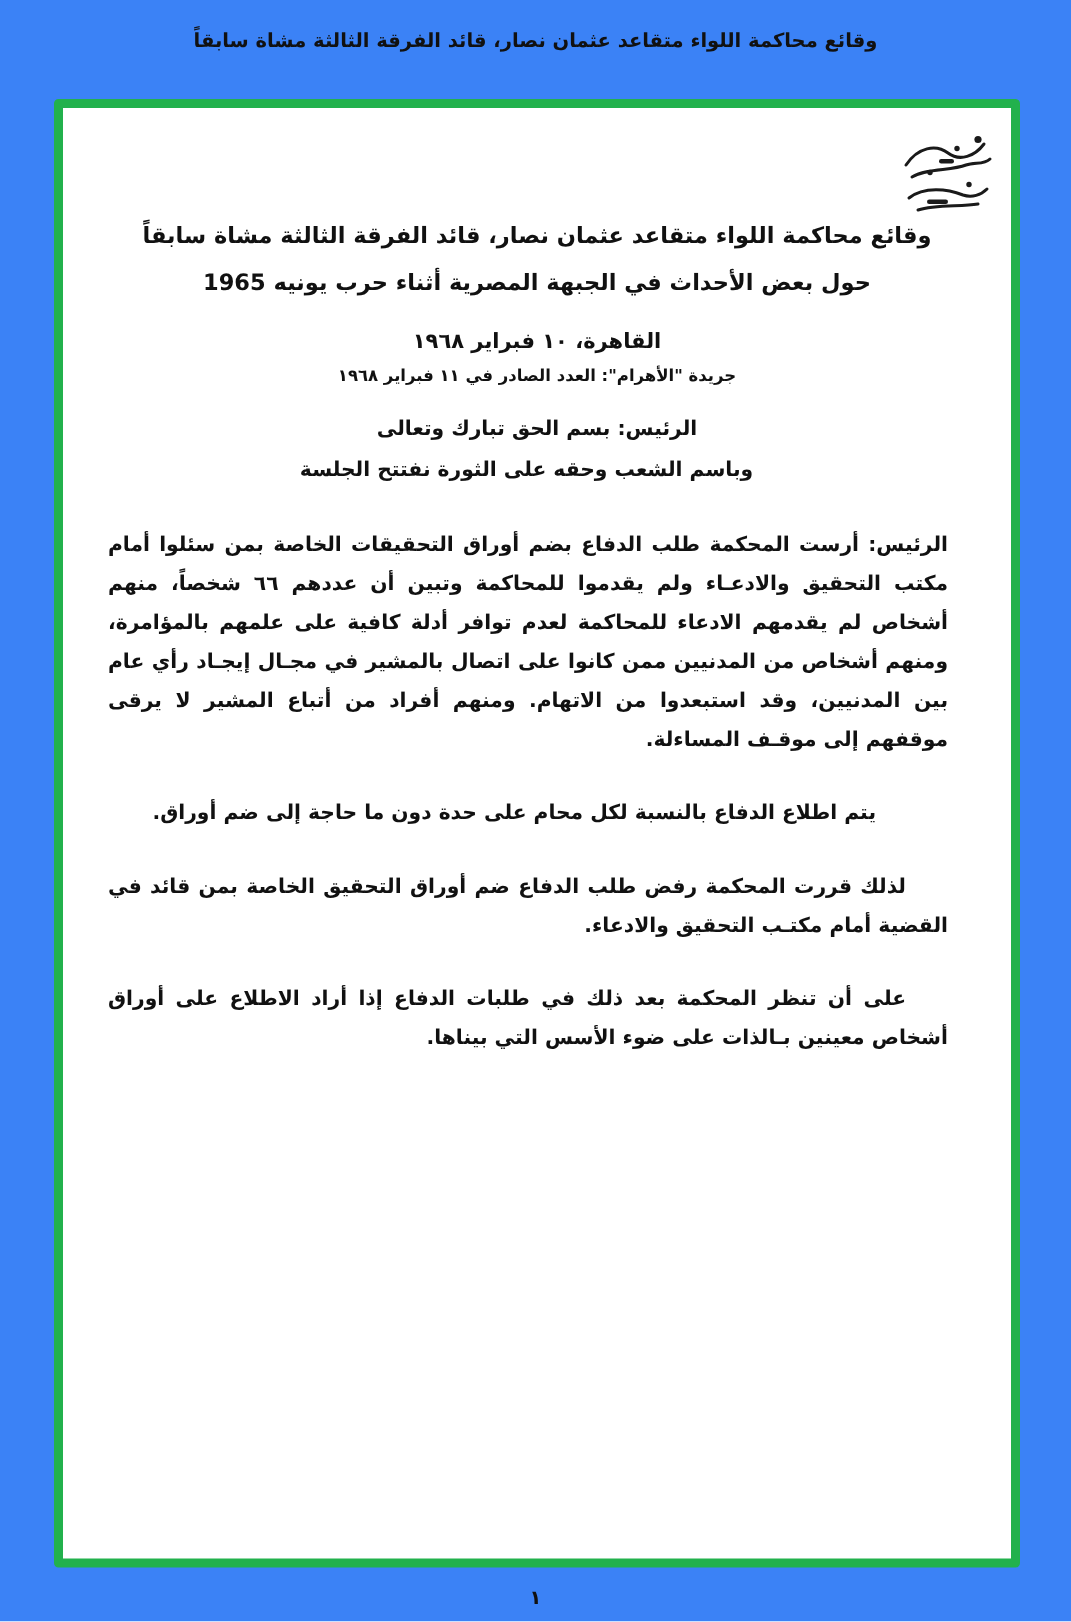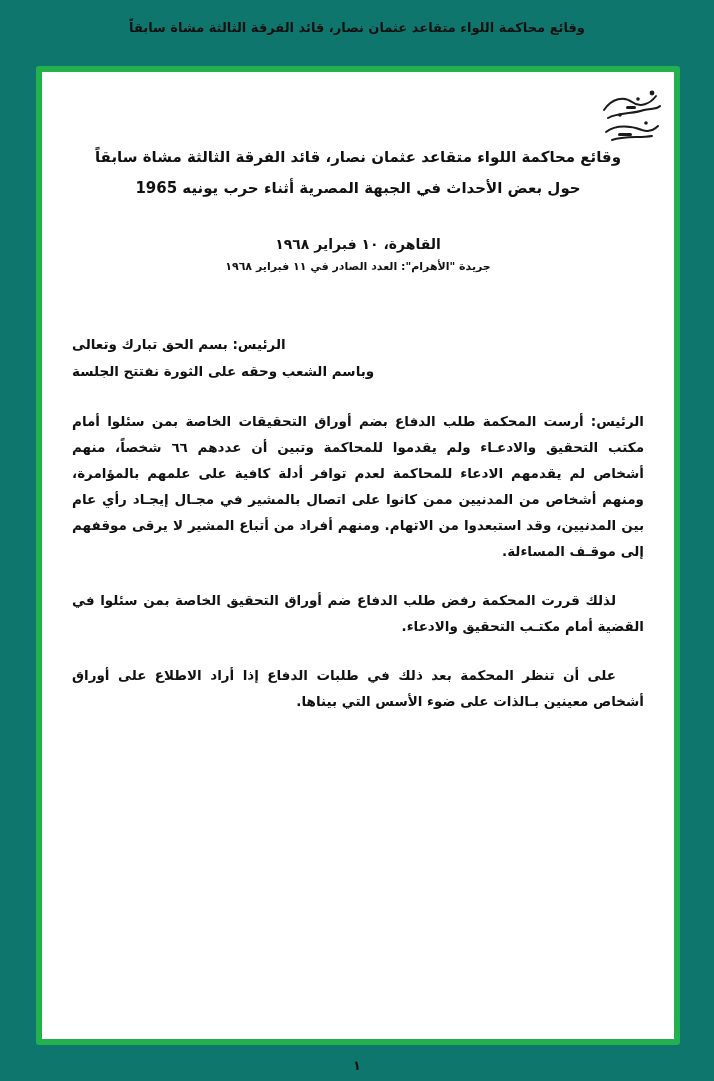--- a/index.html
+++ b/index.html
@@ -4,21 +4,21 @@
 <style>
   html, body {
     margin: 0;
     padding: 0;
     background: #ffffff;
   }
   .page {
     position: relative;
     width: 714px;
     height: 1081px;
-    background: #0f766e;
+    background: #3b82f6;
     font-family: "DejaVu Sans", sans-serif;
     color: #111111;
     overflow: hidden;
   }
   .top-header {
     position: absolute;
     top: 20px;
     left: 0;
     right: 0;
     text-align: center;
@@ -49,41 +49,41 @@
   .title-block {
     margin-top: 58px;
     text-align: center;
   }
   .title {
     font-weight: bold;
     font-size: 15px;
     line-height: 31px;
   }
   .dateline {
-    margin-top: 32px;
+    margin-top: 16px;
     font-weight: bold;
     font-size: 14px;
   }
   .source {
     margin-top: 8px;
     font-weight: bold;
     font-size: 11px;
   }
   .opening {
-    margin-top: 58px;
+    margin-top: 16px;
     font-weight: bold;
     font-size: 13.5px;
     line-height: 27px;
-    text-align: left;
+    text-align: center;
   }
   .opening-2 {
     padding-right: 14px;
   }
   .para {
-    margin: 23px 0 0 0;
+    margin: 23px 12px 0 0;
     font-weight: bold;
     font-size: 13.5px;
     line-height: 26px;
     text-align: justify;
     text-indent: 28px;
   }
   .para.no-indent { text-indent: 0; }
   .para.indent-lg { text-indent: 48px; }
   .page-number {
     position: absolute;
@@ -129,20 +129,21 @@
       <div class="dateline">القاهرة، ١٠ فبراير ١٩٦٨</div>
       <div class="source">جريدة "الأهرام": العدد الصادر في ١١ فبراير ١٩٦٨</div>
     </div>
 
     <div class="opening">
       <div>الرئيس: بسم الحق تبارك وتعالى</div>
       <div class="opening-2">وباسم الشعب وحقه على الثورة نفتتح الجلسة</div>
     </div>
 
     <p class="para no-indent">الرئيس: أرست المحكمة طلب الدفاع بضم أوراق التحقيقات الخاصة بمن سئلوا أمام مكتب التحقيق والادعـاء ولم يقدموا للمحاكمة وتبين أن عددهم ٦٦ شخصاً، منهم أشخاص لم يقدمهم الادعاء للمحاكمة لعدم توافر أدلة كافية على علمهم بالمؤامرة، ومنهم أشخاص من المدنيين ممن كانوا على اتصال بالمشير في مجـال إيجـاد رأي عام بين المدنيين، وقد استبعدوا من الاتهام.  ومنهم أفراد من أتباع المشير لا يرقى موقفهم إلى موقـف المساءلة.</p>
-    <p class="para">لذلك قررت المحكمة رفض طلب الدفاع ضم أوراق التحقيق الخاصة بمن سئلوا في القضية أمام مكتـب التحقيق والادعاء.</p>
+    <p class="para indent-lg">يتم اطلاع الدفاع بالنسبة لكل محام على حدة دون ما حاجة إلى ضم أوراق.</p>
+    <p class="para">لذلك قررت المحكمة رفض طلب الدفاع ضم أوراق التحقيق الخاصة بمن قائد في القضية أمام مكتـب التحقيق والادعاء.</p>
     <p class="para">على أن تنظر المحكمة بعد ذلك في طلبات الدفاع إذا أراد الاطلاع على أوراق أشخاص معينين بـالذات على ضوء الأسس التي بيناها.</p>
 
   </div>
 
   <div class="page-number">١</div>
 
 </div>
 
 </body></html>

